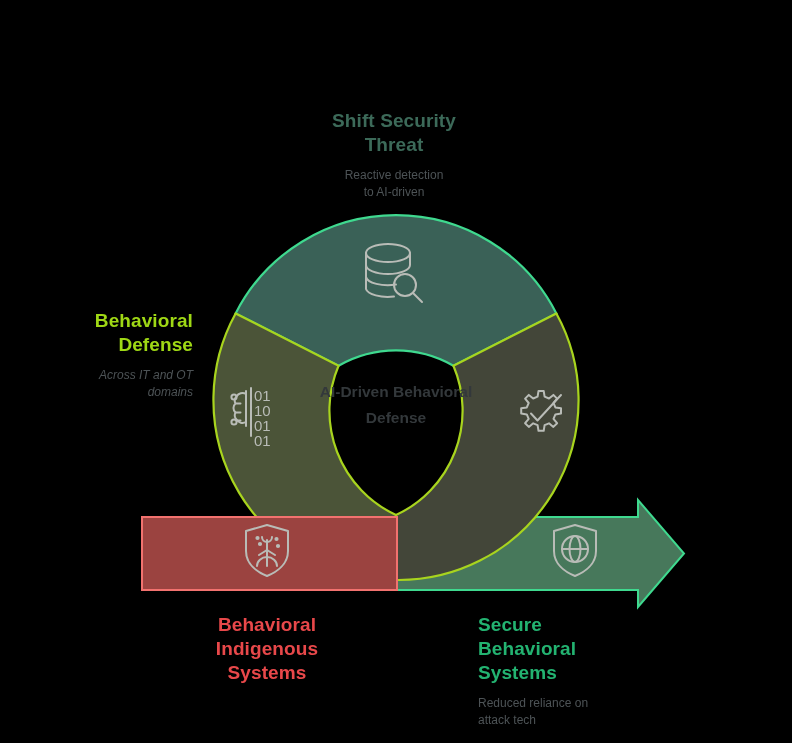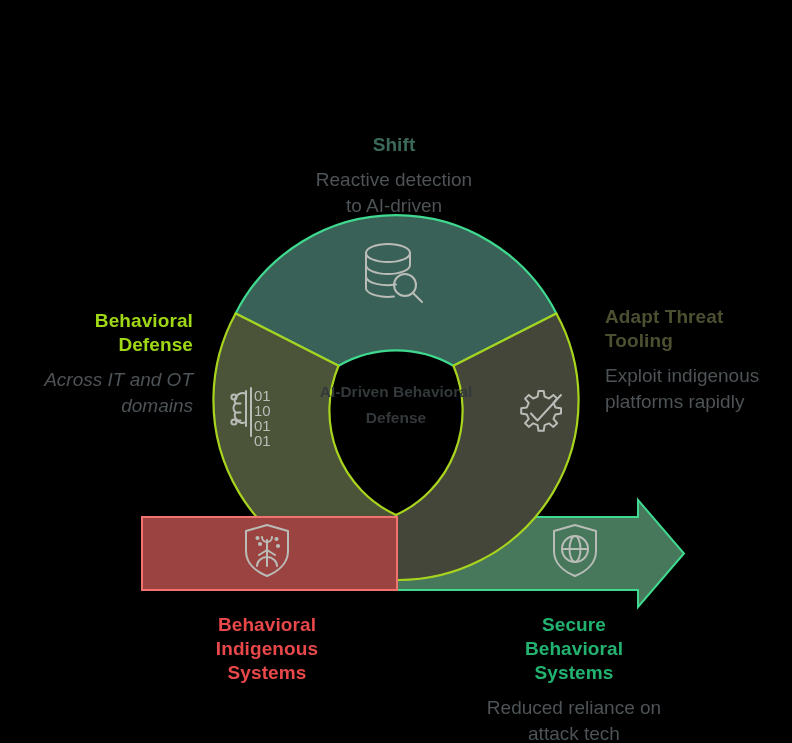--- a/index.html
+++ b/index.html
@@ -14,21 +14,21 @@
 
   
   .label { position:absolute; }
   .label .title {
     font-weight:bold;
     font-size:19px;
     line-height:1.26;
     letter-spacing:.1px;
   }
   .label .sub {
-    font-size:19px;
+    font-size:12px;
     line-height:1.4;
     color:#4f5558;
     margin-top:10px;
   }
 
   
   #label-top { left:276px; top:109px; width:236px; text-align:center; }
   #label-top .title { color:#3c6a59; }
   #label-top .sub   { color:#4d5356; }
 
@@ -41,21 +41,21 @@
   #label-right { left:605px; top:305px; width:178px; text-align:left; }
   #label-right .title { color:#4d5030; }
   #label-right .sub   { color:#4d5356; }
 
   
   #label-bl { left:172px; top:613px; width:190px; text-align:center; }
   #label-bl .title { color:#e8484a; }
   #label-bl .sub   { color:#4d5356; }
 
   
-  #label-br { left:478px; top:613px; width:192px; text-align:center; }
+  #label-br { left:478px; top:613px; width:192px; text-align:left; }
   #label-br .title { color:#23b371; }
   #label-br .sub   { color:#4d5356; }
 
   
   #diagram { position:absolute; left:0; top:0; width:792px; height:743px; }
 
   .center-text {
     font-family:"Liberation Sans", sans-serif;
     font-size:15.5px;
     font-weight:bold;
@@ -172,50 +172,40 @@
       <path class="icon-stroke" d="M22,1 L43,7 V27 C43,40 32,48 22,52 C12,48 1,40 1,27 V7 Z"></path>
       <circle class="icon-stroke" cx="22" cy="25" r="13"></circle>
       <ellipse class="icon-stroke" cx="22" cy="25" rx="5.5" ry="13"></ellipse>
       <line class="icon-stroke" x1="9" y1="25" x2="35" y2="25"></line>
     </g>
 
   </svg>
 
   <div class="label" id="label-top">
     <div class="title">
-      <br>
-      <span>Shift</span>
+      <span>Shift Security</span><br>
+      <span>Threat</span>
     </div>
     <div class="sub">
       <span>Reactive detection</span><br>
       <span>to AI-driven</span>
     </div>
   </div>
 
   <div class="label" id="label-left">
     <div class="title">
       <span>Behavioral</span><br>
       <span>Defense</span>
     </div>
     <div class="sub">
       <span>Across IT and OT</span><br>
       <span>domains</span>
     </div>
   </div>
 
-  <div class="label" id="label-right">
-    <div class="title">
-      <span>Adapt Threat</span><br>
-      <span>Tooling</span>
-    </div>
-    <div class="sub">
-      <span>Exploit indigenous</span><br>
-      <span>platforms rapidly</span>
-    </div>
-  </div>
 
   <div class="label" id="label-bl">
     <div class="title">
       <span>Behavioral</span><br>
       <span>Indigenous</span><br>
       <span>Systems</span>
     </div>
   </div>
 
   <div class="label" id="label-br">

